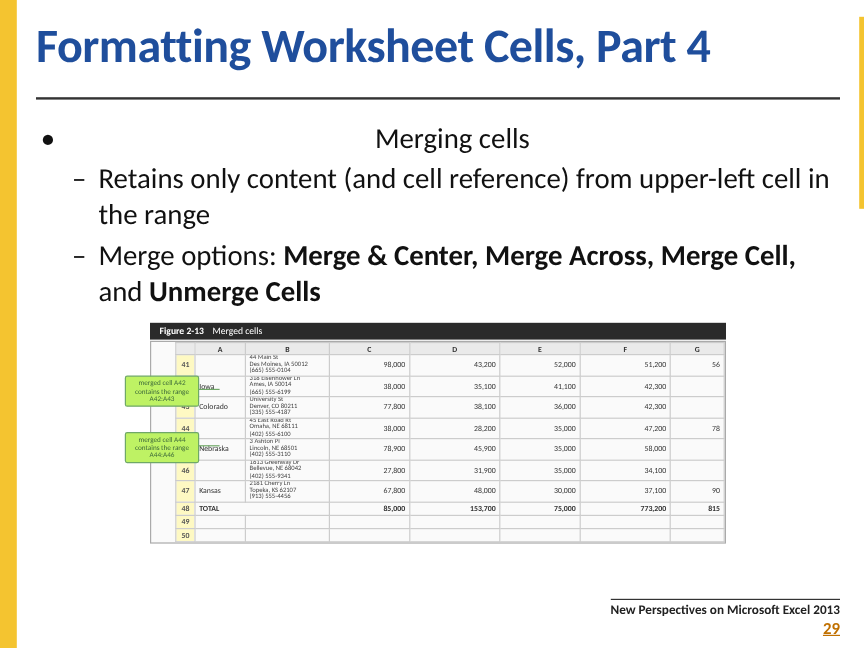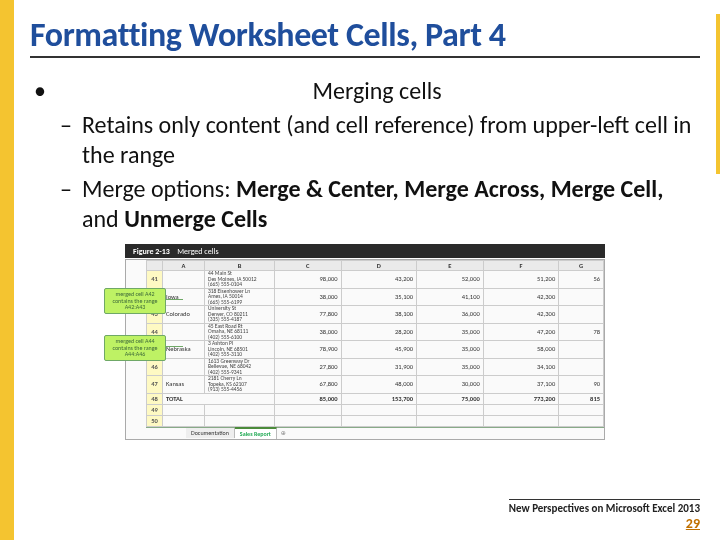--- a/index.html
+++ b/index.html
@@ -1,21 +1,21 @@
 <!DOCTYPE html>
 <html><head>
 <meta charset="utf-8">
 <style>
   * { box-sizing: border-box; margin: 0; padding: 0; }
   html, body { width: 720px; height: 540px; font-family: Calibri, Arial, sans-serif; background: #fff; overflow: hidden; }
   .slide { position: relative; width: 720px; height: 540px; background: #fff; }
   .accent-left { position: absolute; left: 0; top: 0; width: 14px; height: 540px; background: #f4c430; }
   .accent-right { position: absolute; right: 0; top: 14px; width: 4px; height: 160px; background: #f4c430; }
   .content { position: absolute; left: 30px; top: 14px; right: 20px; bottom: 30px; }
-  .title { color: #1f4e9c; font-size: 34px; font-weight: 700; padding-bottom: 1px; border-bottom: 2px solid #333; margin-bottom: 18px; letter-spacing: -0.4px; }
+  .title { color: #1f4e9c; font-size: 40px; font-weight: 700; padding-bottom: 18px; border-bottom: 2px solid #333; margin-bottom: 18px; letter-spacing: -0.4px; }
   .body { font-size: 24px; color: #111; line-height: 1.25; }
   .bullet-l1 { padding-left: 24px; position: relative; margin-bottom: 4px; text-align: center; }
   .bullet-l1::before { content: "•"; position: absolute; left: 4px; top: 0; }
   .bullet-l2 { padding-left: 52px; position: relative; margin-bottom: 4px; }
   .bullet-l2::before { content: "–"; position: absolute; left: 30px; top: 0; }
   .figure-wrap { display: flex; justify-content: center; margin-top: 10px; }
   .figure { width: 480px; font-size: 7px; color: #333; }
   .fig-caption { background: #2a2a2a; color: #fff; font-size: 8px; padding: 2px 8px; margin-bottom: 1px; }
   .fig-caption .label { font-weight: 700; }
   .fig-body { position: relative; border: 1px solid #aaa; background: #fafafa; padding-left: 20px; }
@@ -172,25 +172,20 @@
                   <td></td>
                   <td></td>
                   <td></td>
                   <td></td>
                   <td></td>
                   <td></td>
                   <td></td>
                 </tr>
               </tbody>
           </table>
-          <div class="sheet-tabs">
-            <div class="tab">Documentation</div>
-            <div class="tab active">Sales Report</div>
-            <div class="plus">⊕</div>
-          </div>
         </div>
       </div>
     </div>
   </div>
 
   <div class="footer">
     <div class="footer-text">New Perspectives on Microsoft Excel 2013</div>
     <div class="page-num">29</div>
   </div>
 </div>

